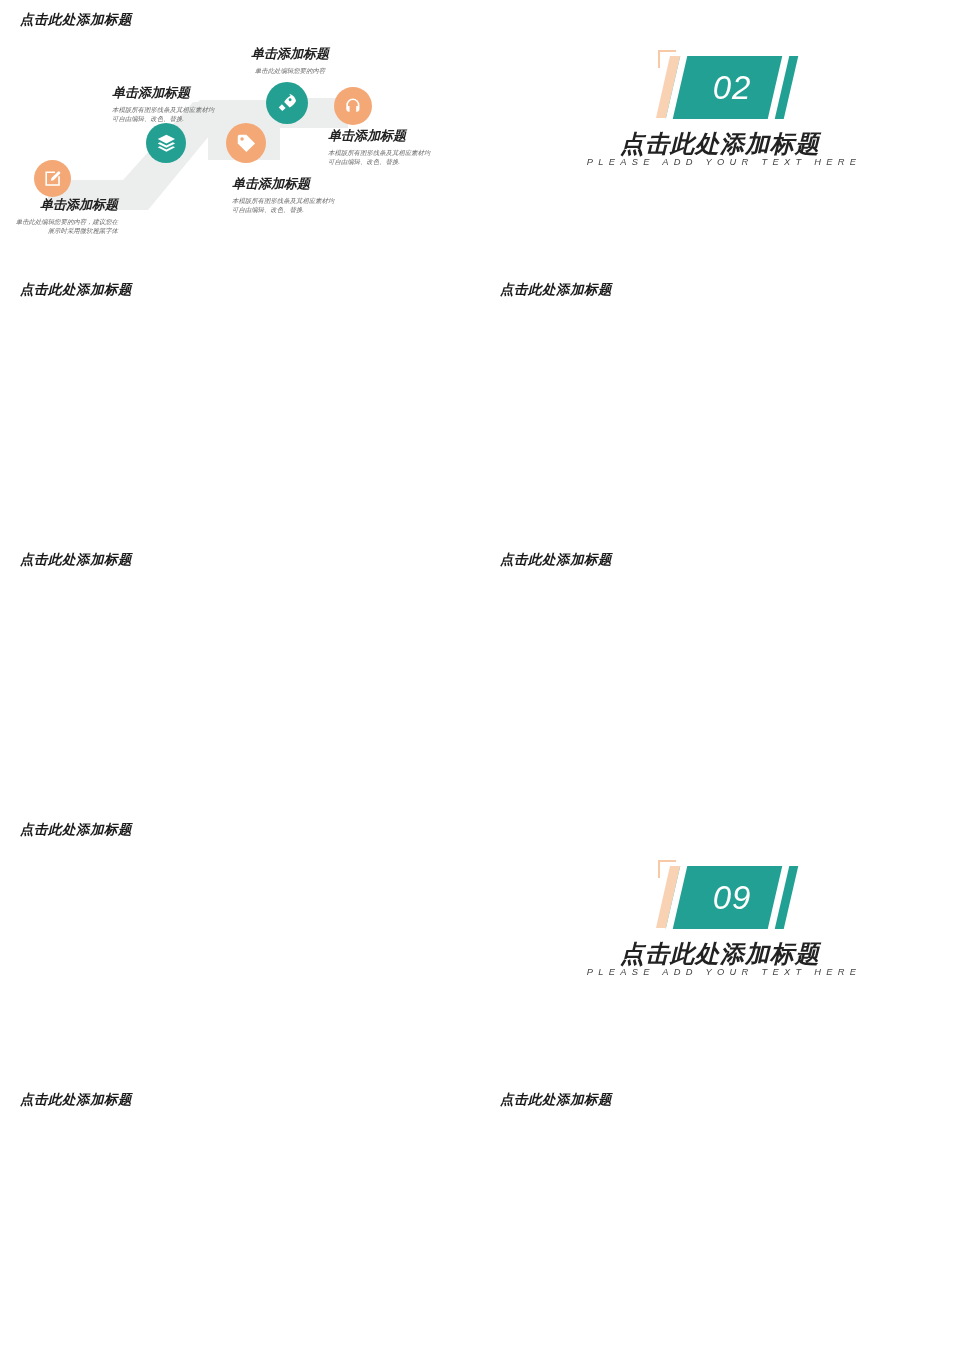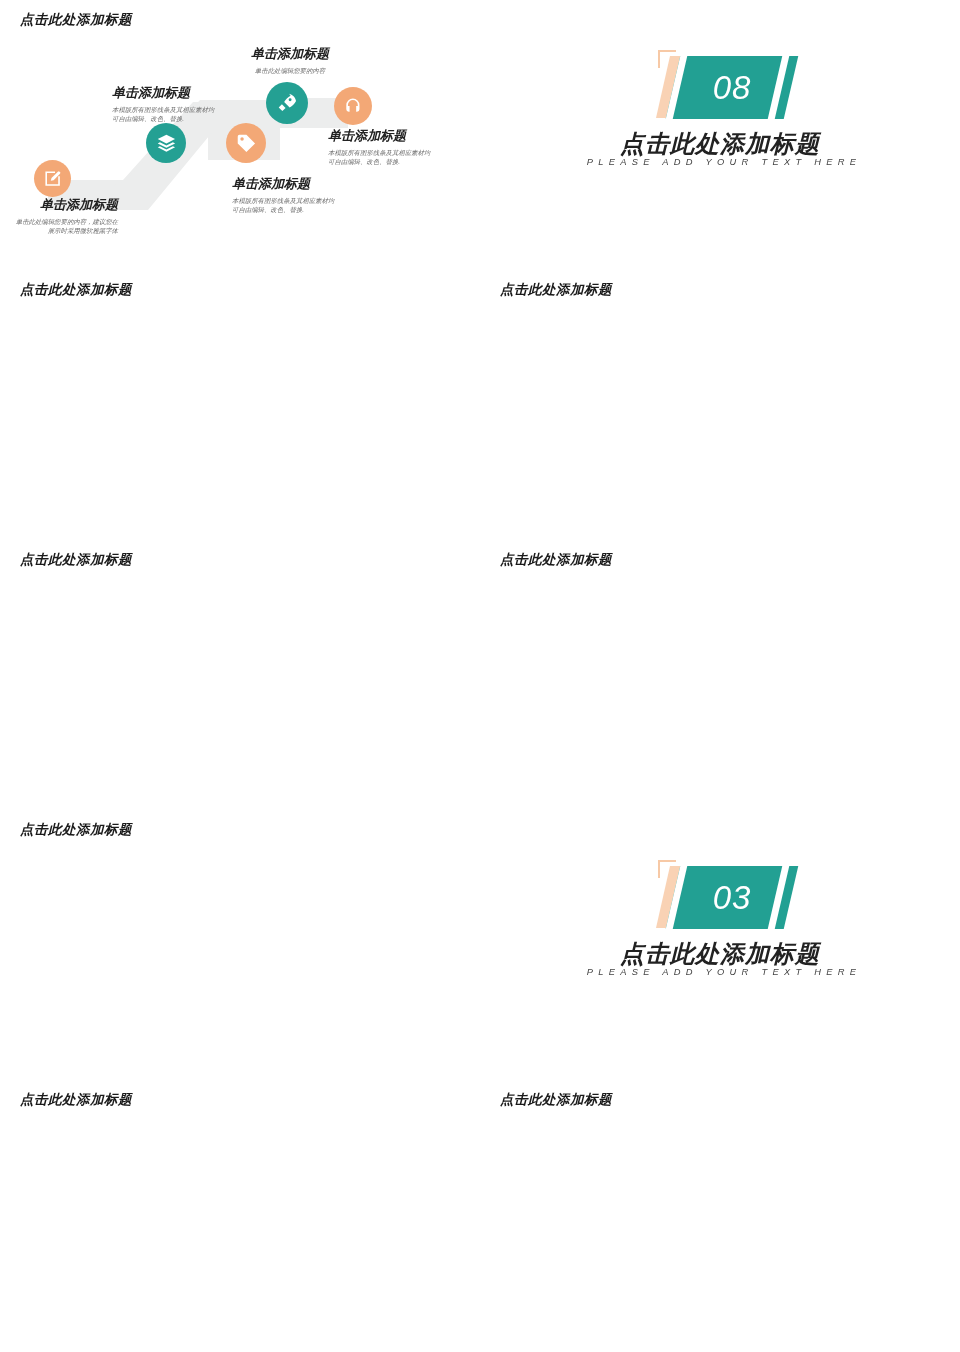--- a/index.html
+++ b/index.html
@@ -120,21 +120,21 @@
   <div class="sec-wrap">
     <div class="brk brk-tl" style="left:178px;top:50px"></div>
     <div class="brk brk-br" style="left:278px;top:87px"></div>
     <svg style="position:absolute;left:176px;top:56px;width:128px;height:62px">
       <polygon points="14,0 34,0 10,62 0,62" fill="#F9D2B4"></polygon>
       <polygon points="112,0 128,0 110,62 92,62" fill="#F9D2B4"></polygon>
     </svg>
     <div class="sec-para" style="left:193px;top:56px"></div>
     <div class="sec-slash" style="left:193px;top:56px"></div>
     <div class="sec-slash" style="left:295px;top:56px"></div>
-    <div class="sec-num" style="left:193px;top:56px">08</div>
+    <div class="sec-num" style="left:193px;top:56px">02</div>
     <div class="sec-h1" style="left:0;top:128px">点击此处添加标题</div>
     <div class="sec-h2" style="left:4px;top:157px">PLEASE ADD YOUR TEXT HERE</div>
   </div>
 </div>
 
 <div class="slide" style="left:0;top:270px">
   <div class="s-title">点击此处添加标题</div>
 
 </div>
 
@@ -162,21 +162,21 @@
   <div class="sec-wrap">
     <div class="brk brk-tl" style="left:178px;top:50px"></div>
     <div class="brk brk-br" style="left:278px;top:87px"></div>
     <svg style="position:absolute;left:176px;top:56px;width:128px;height:62px">
       <polygon points="14,0 34,0 10,62 0,62" fill="#F9D2B4"></polygon>
       <polygon points="112,0 128,0 110,62 92,62" fill="#F9D2B4"></polygon>
     </svg>
     <div class="sec-para" style="left:193px;top:56px"></div>
     <div class="sec-slash" style="left:193px;top:56px"></div>
     <div class="sec-slash" style="left:295px;top:56px"></div>
-    <div class="sec-num" style="left:193px;top:56px">03</div>
+    <div class="sec-num" style="left:193px;top:56px">09</div>
     <div class="sec-h1" style="left:0;top:128px">点击此处添加标题</div>
     <div class="sec-h2" style="left:4px;top:157px">PLEASE ADD YOUR TEXT HERE</div>
   </div>
 </div>
 
 <div class="slide tall" style="left:0;top:1080px">
   <div class="s-title">点击此处添加标题</div>
 
 </div>
 

